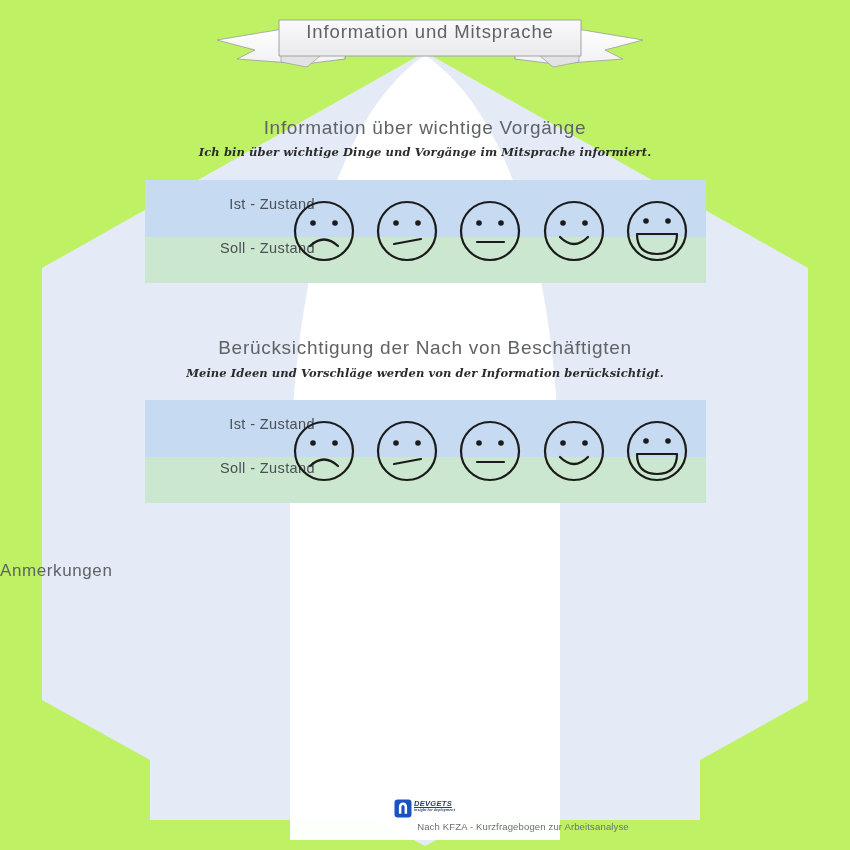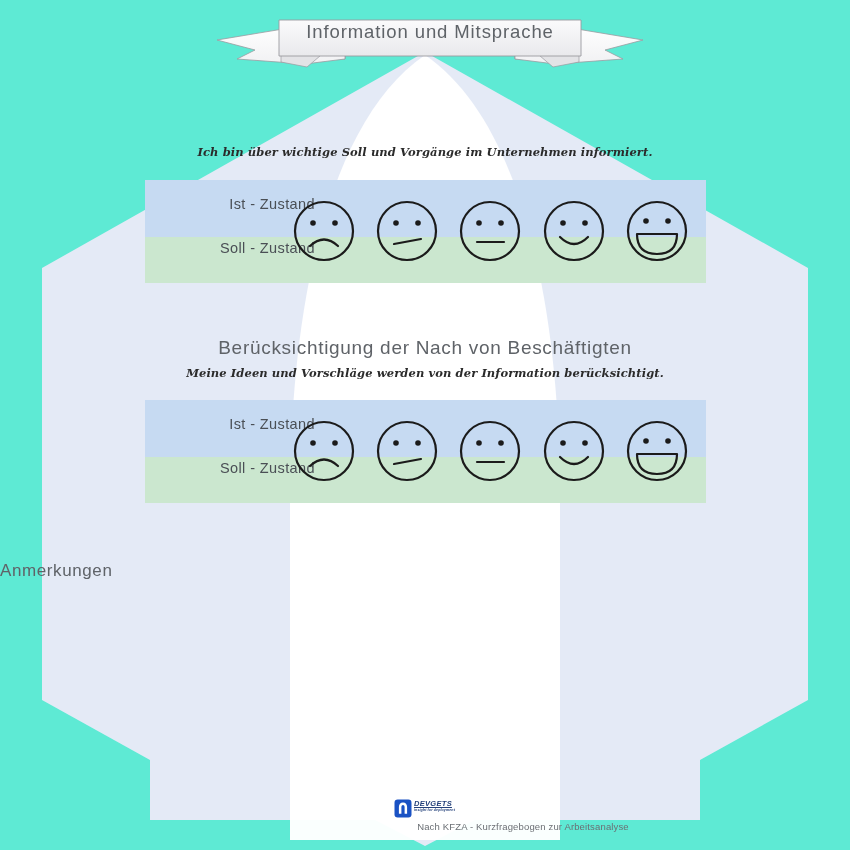--- a/index.html
+++ b/index.html
@@ -4,21 +4,21 @@
 <style>
   html,body{margin:0;padding:0;background:#ffffff;}
   body{
     font-family:"Liberation Sans", sans-serif;
     -webkit-font-smoothing:antialiased;
   }
   #page{
     position:relative;
     width:850px;height:850px;
     overflow:hidden;
-    background:#5eead4;
+    background:#bef264;
   }
 
   
   .bg-layer{position:absolute;inset:0;pointer-events:none;}
 
   
   .ribbon-wrap{position:absolute;left:215px;top:12px;width:430px;height:62px;}
   .ribbon-title{
     position:absolute;left:0;top:0;width:430px;height:40px;
     display:flex;align-items:center;justify-content:center;
@@ -114,21 +114,22 @@
       <path d="M 358 18 L 300 18 L 300 47 L 358 47 L 340 32 Z" fill="url(#tailGrad)" stroke="#9a9a9f" stroke-width="0.8"></path>
       <path d="M 428 28 L 344 14 L 300 18 L 300 47 L 340 52 L 408 47 L 390 38 Z" fill="url(#tailGrad)" stroke="#9a9a9f" stroke-width="0.8"></path>
 
       <path d="M 364 38 L 318 38 L 338 55 L 364 50 Z" fill="#e3e3e6" stroke="#9a9a9f" stroke-width="0.7"></path>
 
       <path d="M 64 8 L 366 8 L 366 44 L 64 44 Z" fill="url(#panelGrad)" stroke="#9a9a9f" stroke-width="0.9"></path>
     </svg>
     <div class="ribbon-title">Information und Mitsprache</div>
   </div>
 
-  <div class="q-sub" style="top:145px;">Ich bin über wichtige Soll und Vorgänge im Unternehmen informiert.</div>
+  <div class="q-title" style="top:117px;">Information über wichtige Vorgänge</div>
+  <div class="q-sub" style="top:145px;">Ich bin über wichtige Dinge und Vorgänge im Mitsprache informiert.</div>
 
   <div class="band" style="top:180px;height:103px;">
     <div class="row-ist"></div>
     <div class="row-soll"></div>
     <div class="band-label lbl-ist">Ist - Zustand</div>
     <div class="band-label lbl-soll">Soll - Zustand</div>
 
     <svg class="faces" width="561" height="103" viewBox="0 0 561 103">
       <g fill="none" stroke="#1b1b1b" stroke-width="2.2" stroke-linecap="round">
 

